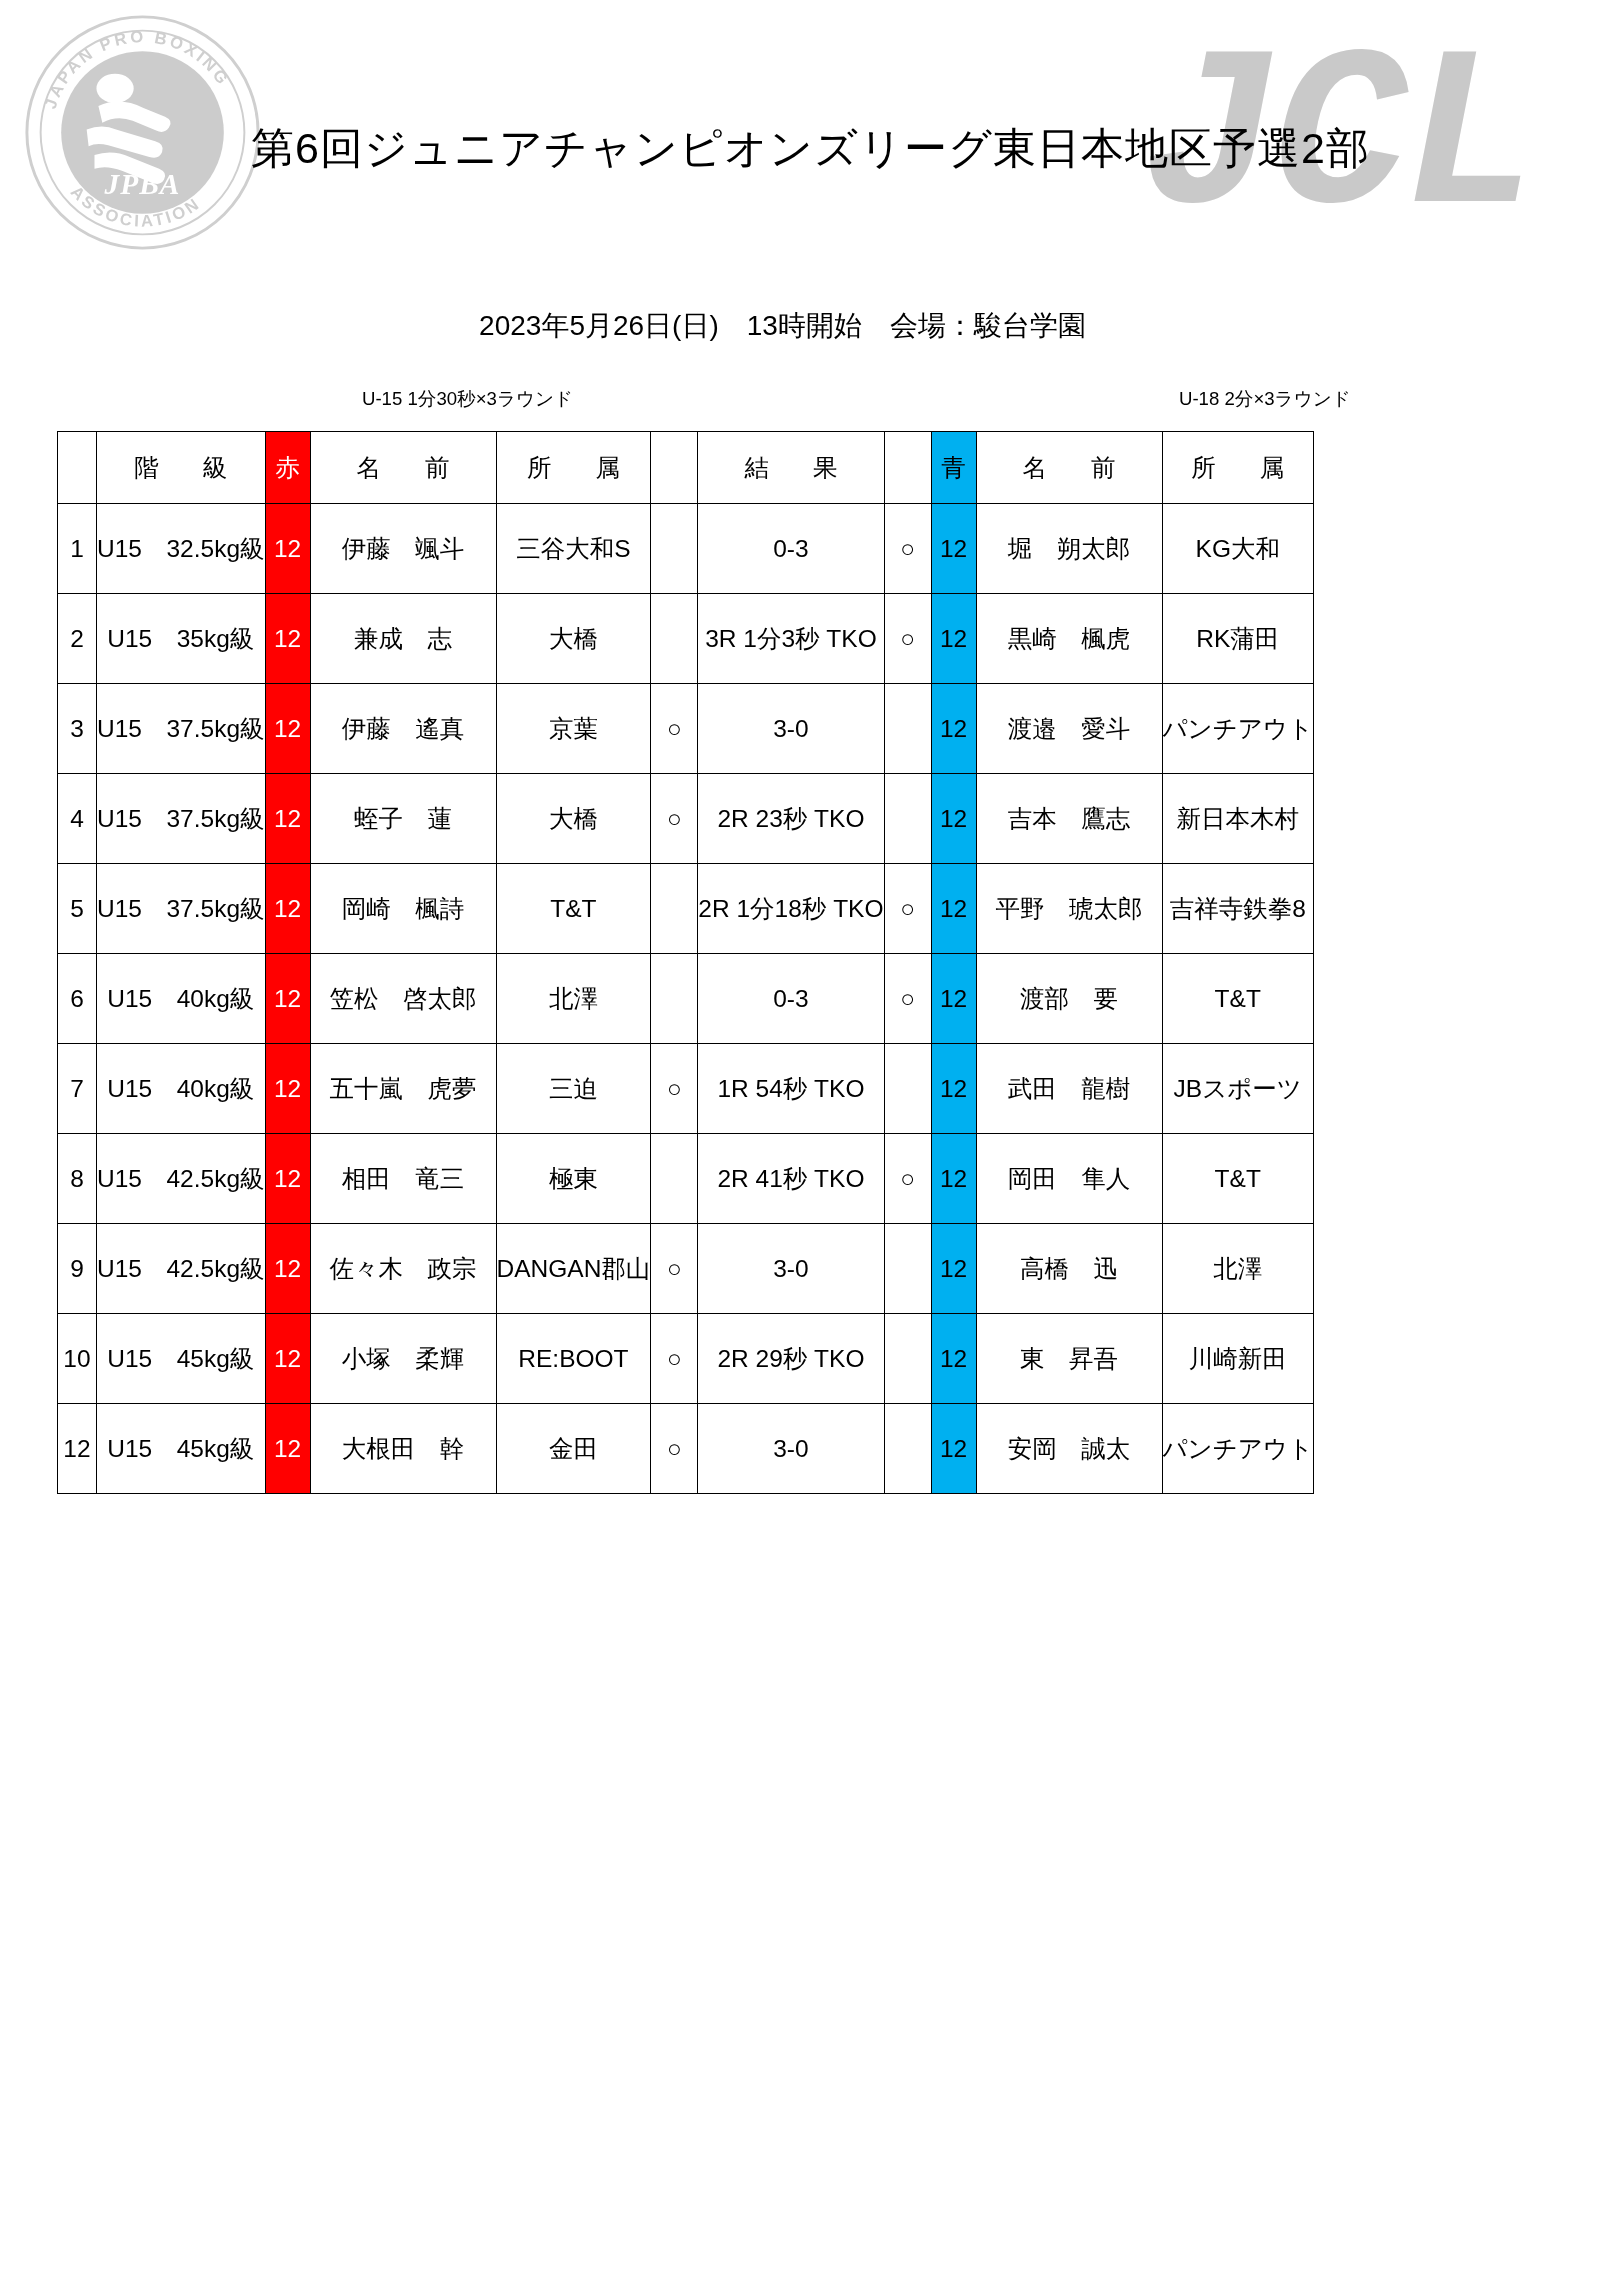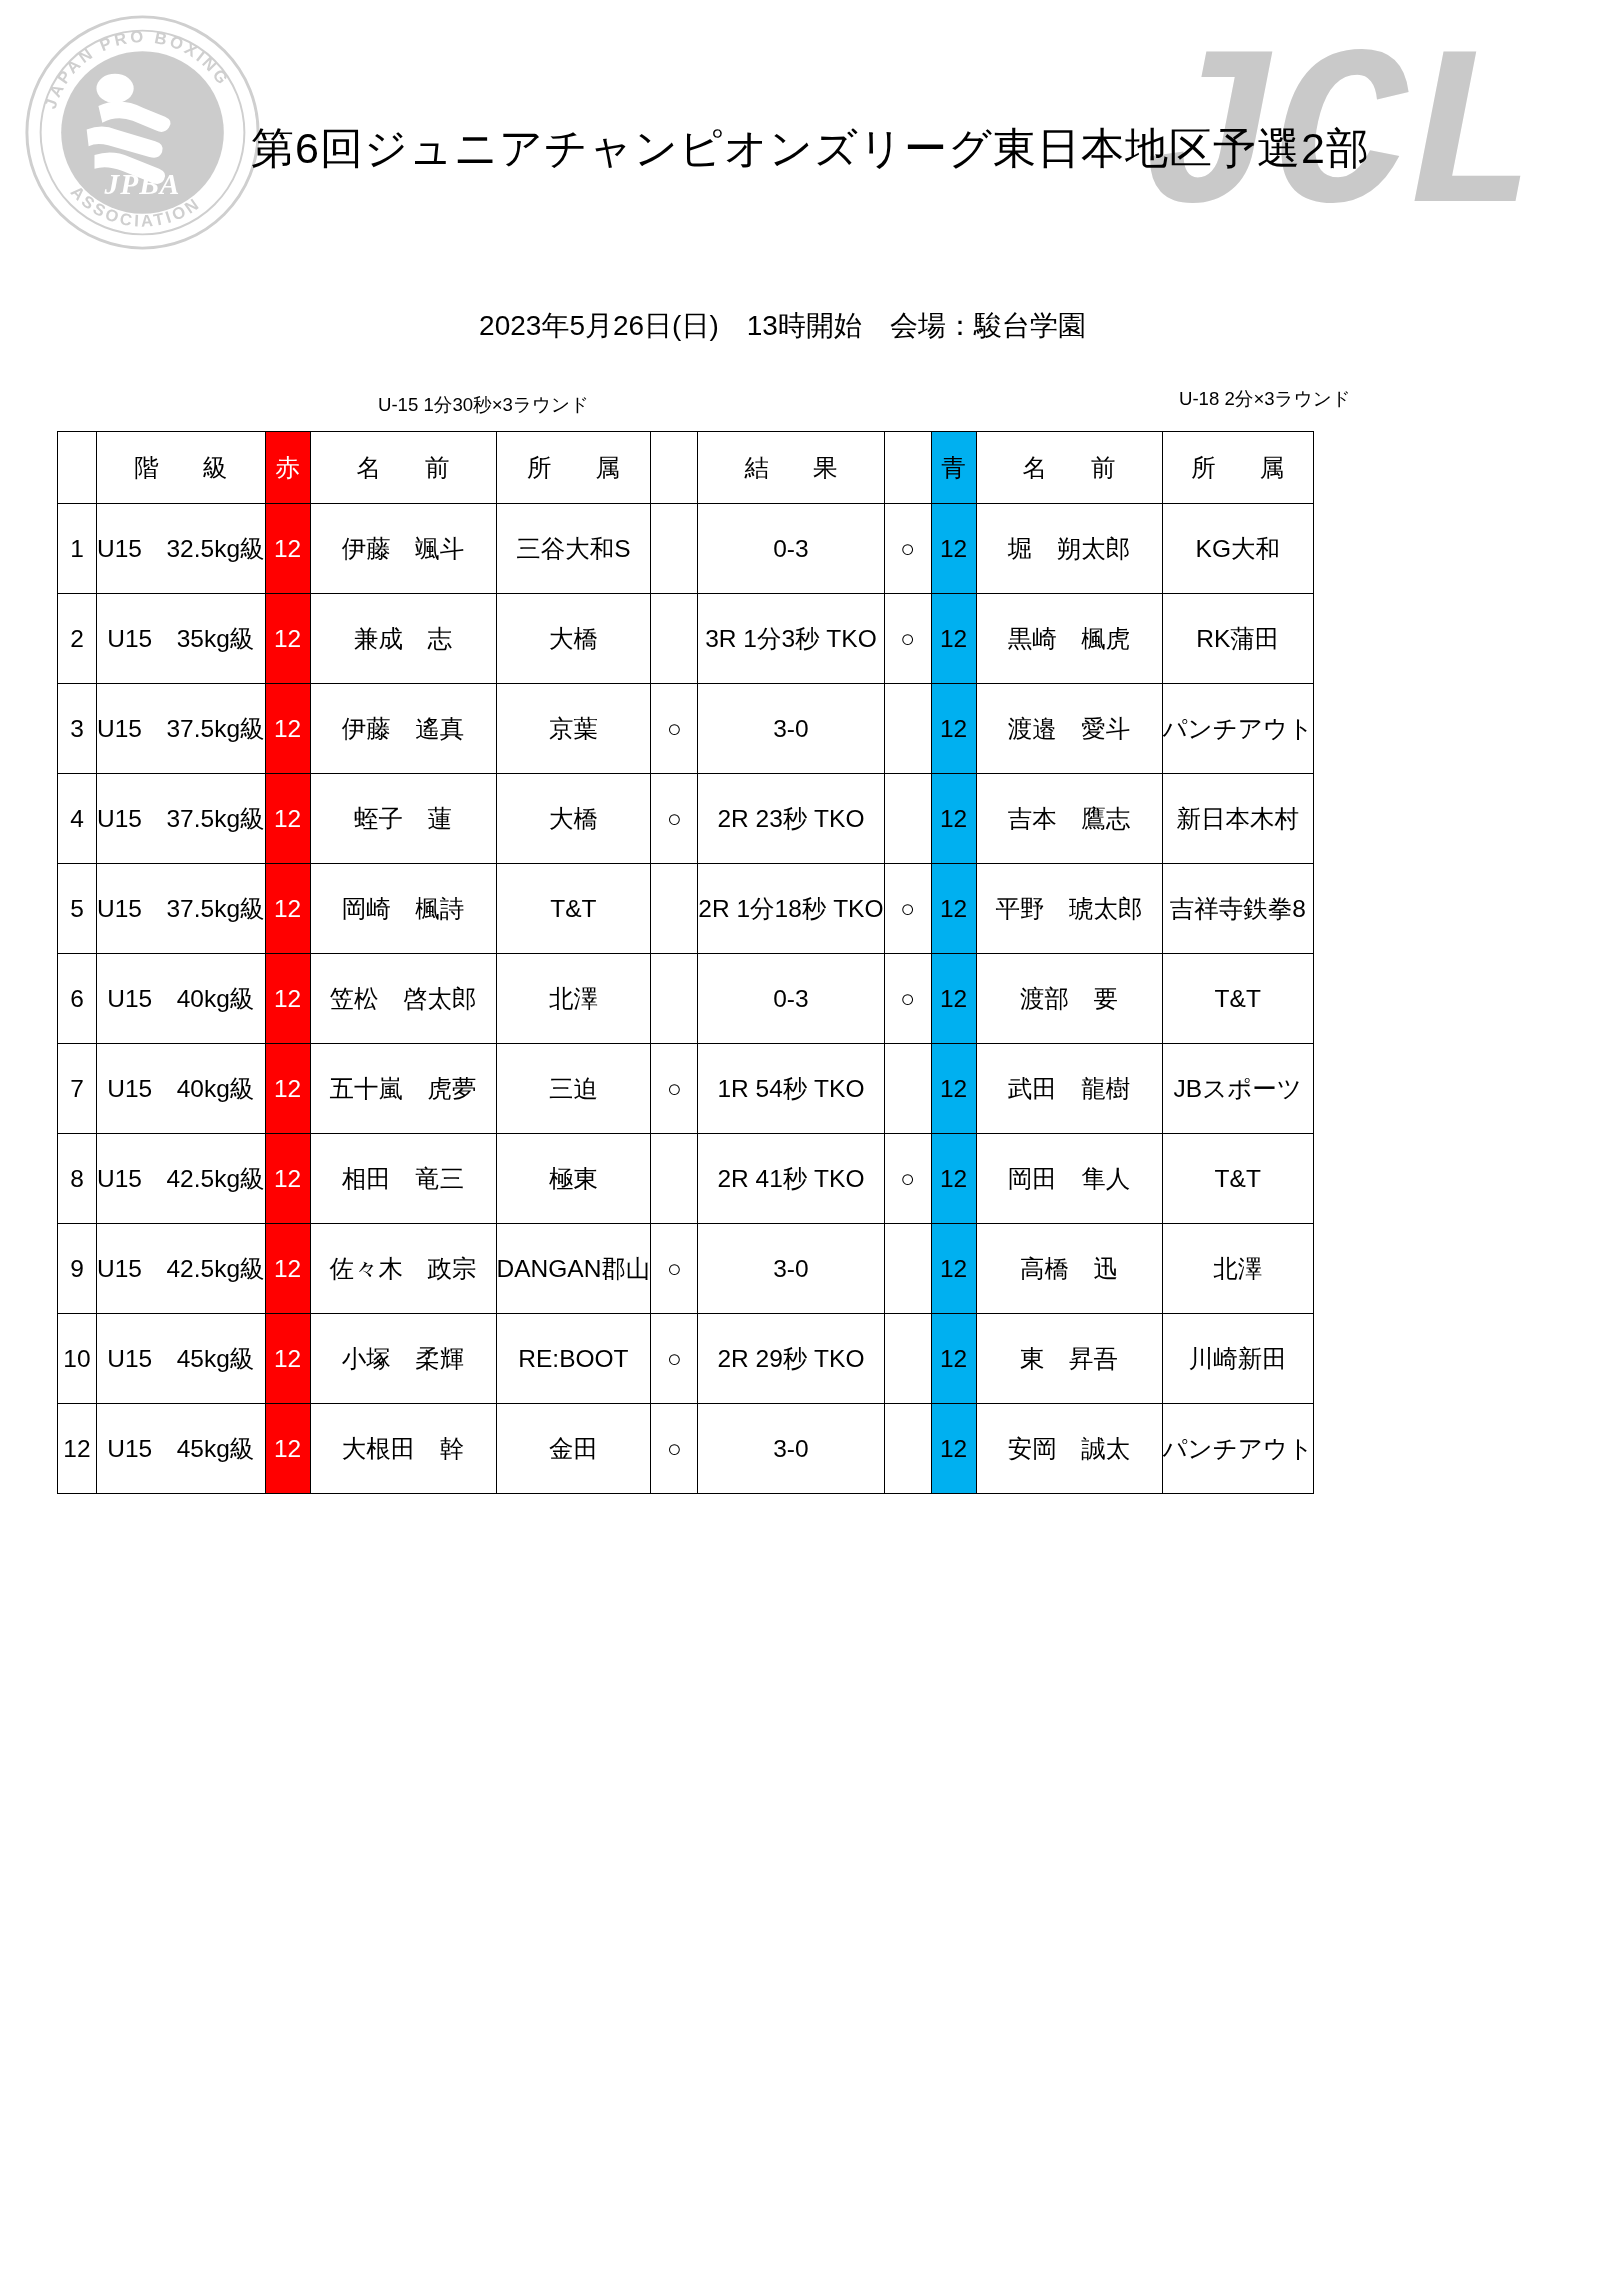--- a/index.html
+++ b/index.html
@@ -67,21 +67,21 @@
     white-space: nowrap;
     z-index: 5;
   }
   .rule-note {
     position: absolute;
     top: 386px;
     font-size: 18.6px;
     white-space: nowrap;
     z-index: 5;
   }
-  .rule-note.left  { left: 378px; margin-top: 6px; }
+  .rule-note.left  { left: 362px; }
   .rule-note.right { left: 1179px; }
 
   
   .bout-table {
     position: absolute;
     left: 57px;
     top: 431px;
     border-collapse: collapse;
     table-layout: fixed;
     background: #ffffff;

